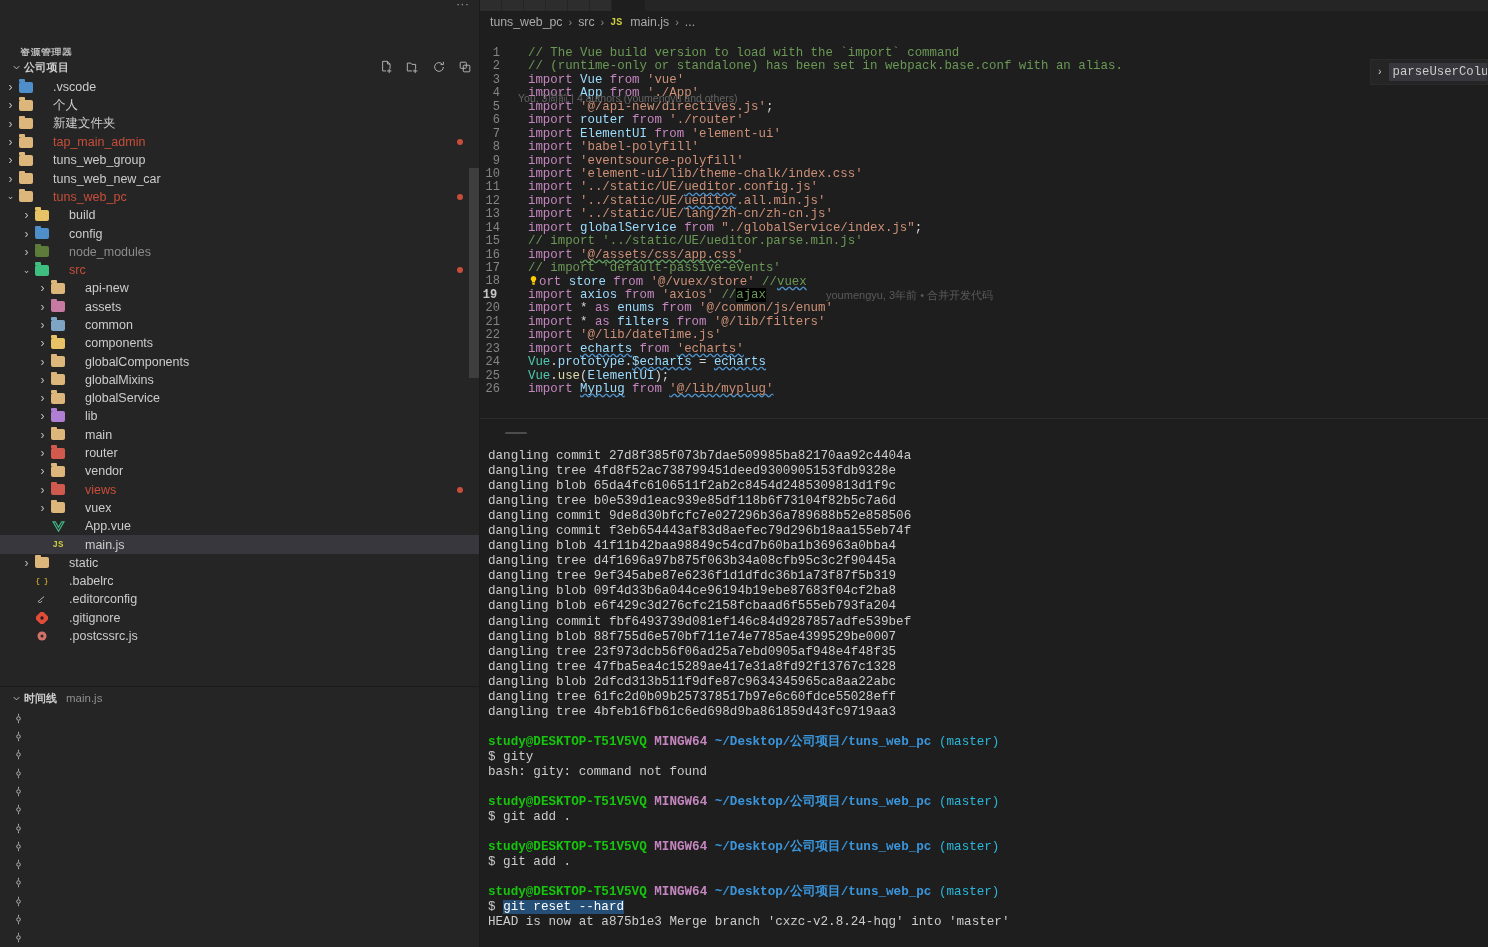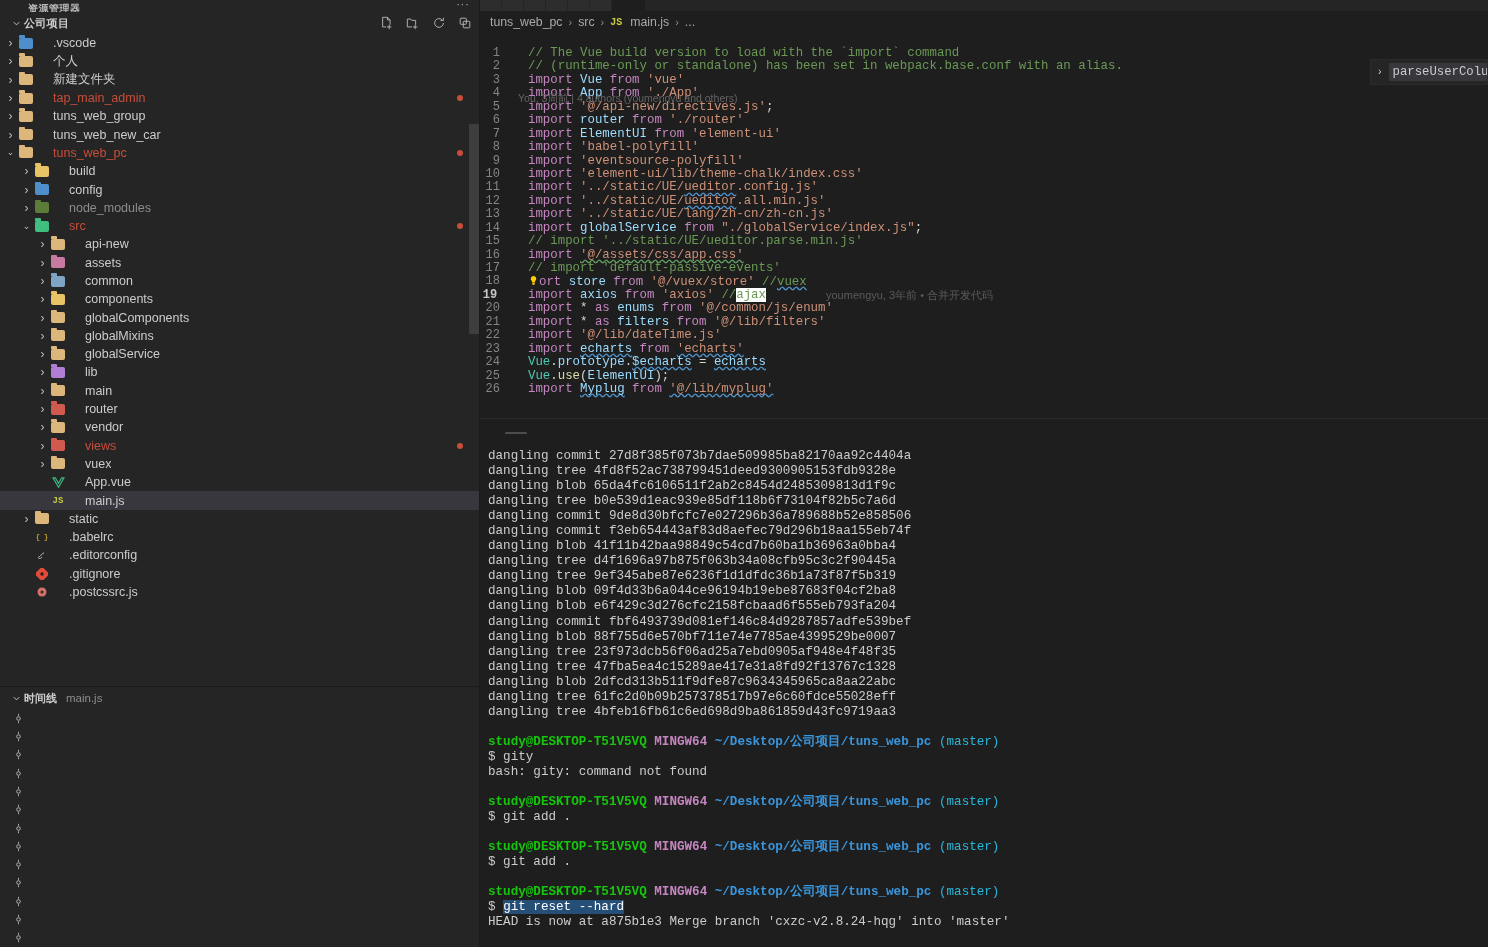--- a/index.html
+++ b/index.html
@@ -18,23 +18,24 @@
     background: #252526;
     border-right: 1px solid #1b1b1b;
     display: flex; flex-direction: column;
     position: relative;
     flex: 0 0 480px;
   }
   .sb-title {
     height: 12px;
     font-size: 10px; font-weight: bold; color: #bbbbbb;
     letter-spacing: .5px;
-    padding-left: 28px;
+    padding-left: 20px;
     overflow: hidden;
     line-height: 17px;
+    margin-top: 44px;
   }
   .sb-title-dots { position: absolute; right: 10px; top: -4px; color:#999; font-size: 13px; }
 
   .section-header {
     display: flex; align-items: center;
     height: 22px; padding-left: 8px; padding-right: 6px;
     font-size: 11px; font-weight: bold; color: #cccccc;
     user-select: none;
   }
   .section-header .chev { width: 16px; color: #cccccc; font-size: 10px; display:flex; align-items:center; justify-content:center;}
@@ -127,21 +128,21 @@
   }
   .codeline.cur .ln { color: #c6c6c6; font-weight: bold; text-align: center; }
   .code { padding-left: 12px; }
   .cmt { color: #6a9955; }
   .kw  { color: #c586c0; }
   .var { color: #9cdcfe; }
   .str { color: #ce9178; }
   .fn  { color: #dcdcaa; }
   .pun { color: #d4d4d4; }
   .cls { color: #4ec9b0; }
-  .sel-ajax { background: #ffffff; }
+  .sel-ajax { background: #000000; }
   .squig { text-decoration: underline wavy #4e94ce; text-decoration-skip-ink: none; }
   .squig-g { text-decoration: underline wavy #60a060; text-decoration-skip-ink: none; }
   .bulb { color: #ffcc00; font-size: 11px; position: relative; top: 0px; }
   .blame-inline {
     color: #5a5a5a; font-family: "Liberation Sans", sans-serif; font-size: 11px; padding-left: 60px;
   }
 
   
   #outline-overlay {
     position: absolute; right: 0; top: 26px; width: 118px; height: 26px;

